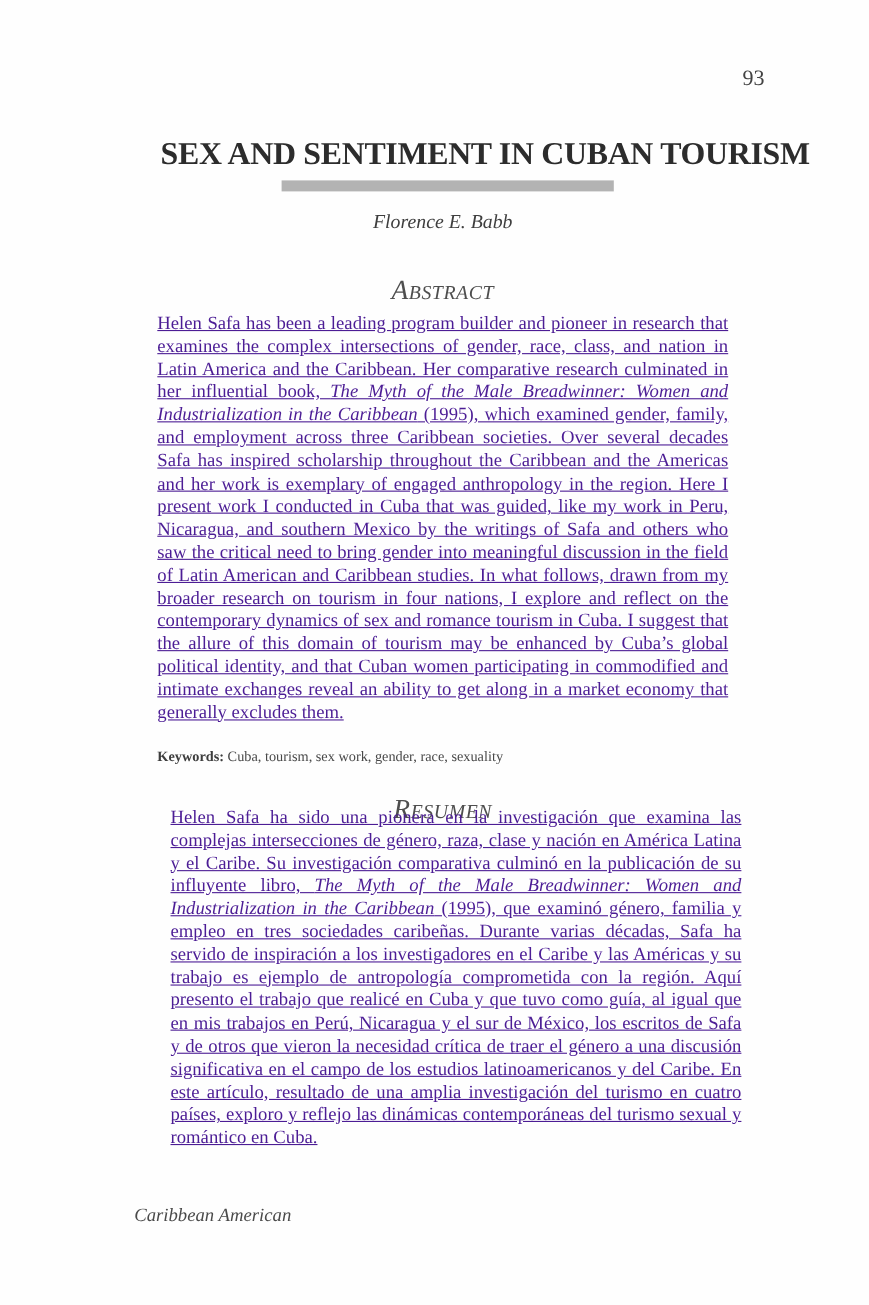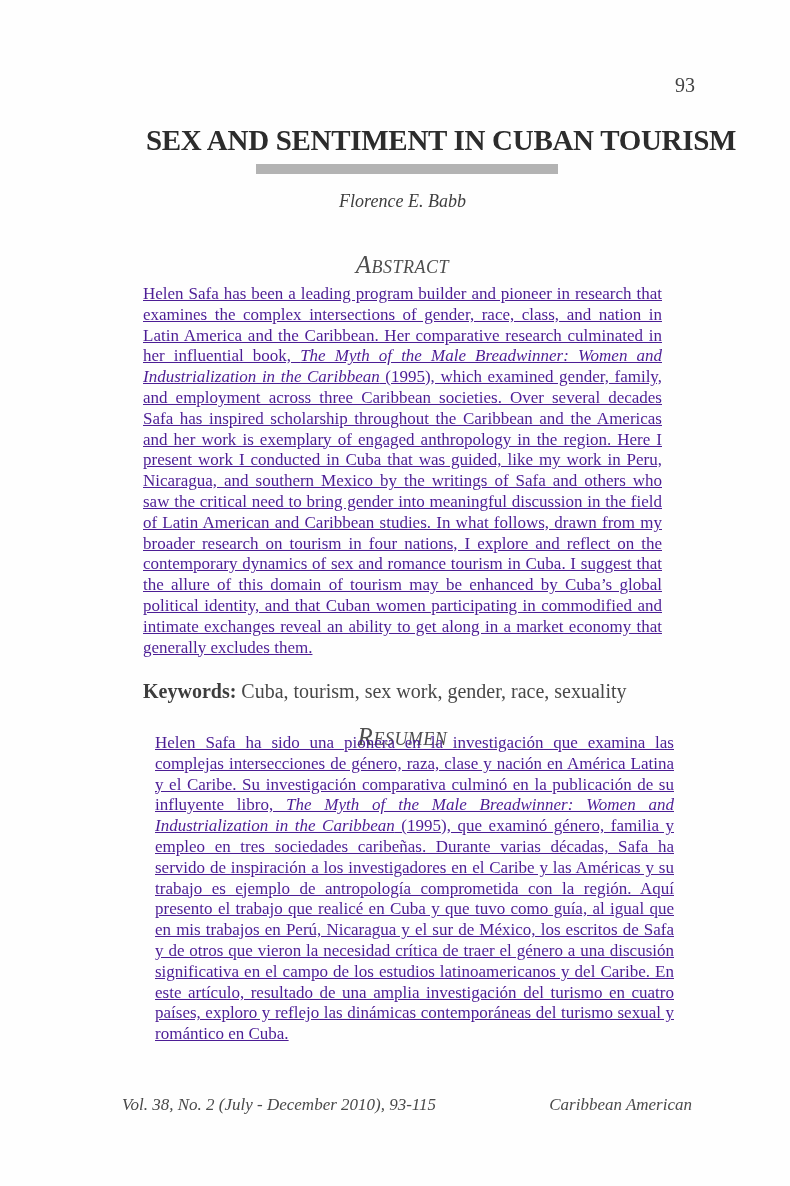--- a/index.html
+++ b/index.html
@@ -12,21 +12,21 @@
     width: 790px;
     height: 1186px;
     margin: 0 auto;
     background: #fefefe;
     overflow: hidden;
     font-family: "Liberation Serif", serif;
     color: #474747;
   }
   .page-number {
     position: absolute;
-    top: 74px;
+    top: 60px;
     right: 95px;
     font-size: 20px;
     color: #424242;
   }
   .article-title {
     position: absolute;
     top: 124px;
     left: 146px;
     width: 535px;
     margin: 0;
@@ -81,21 +81,21 @@
   }
   .abstract-text { top: 284px; }
   .resumen-text  { top: 733px; margin-left: 12px; }
   .body-text .run-italic { font-style: italic; }
   .keywords-line {
     position: absolute;
     top: 680px;
     left: 143px;
     width: 519px;
     margin: 0;
-    font-size: 20px;
+    font-size: 13px;
     color: #484848;
   }
   .kw-label { font-weight: bold; color: #3d3d3d; }
   .page-footer {
     position: absolute;
     top: 1095px;
     left: 122px;
     width: 570px;
     display: flex;
     justify-content: space-between;
@@ -123,17 +123,16 @@
 
   <p class="keywords-line">
     <span class="kw-label">Keywords:</span><span> Cuba, tourism, sex work, gender, race, sexuality</span>
   </p>
 
   <div class="section-heading resumen-heading">Resumen</div>
 
   <p class="body-text resumen-text"><span>Helen Safa ha sido una pionera en la investigación que examina las complejas intersecciones de género, raza, clase y nación en América Latina y el Caribe. Su investigación comparativa culminó en la publicación de su influyente libro, </span><span class="run-italic">The Myth of the Male Breadwinner: Women and Industrialization in the Caribbean</span><span> (1995), que examinó género, familia y empleo en tres sociedades caribeñas. Durante varias décadas, Safa ha servido de inspiración a los investigadores en el Caribe y las Américas y su trabajo es ejemplo de antropología comprometida con la región. Aquí presento el trabajo que realicé en Cuba y que tuvo como guía, al igual que en mis trabajos en Perú, Nicaragua y el sur de México, los escritos de Safa y de otros que vieron la necesidad crítica de traer el género a una discusión significativa en el campo de los estudios latinoamericanos y del Caribe. En este artículo, resultado de una amplia investigación del turismo en cuatro países, exploro y reflejo las dinámicas contemporáneas del turismo sexual y romántico en Cuba.</span></p>
 
   <div class="page-footer">
-    <span class="footer-left">Vol. 38, No. 2 (July - December 2010), 93-115</span>
     <span class="footer-right">Caribbean American</span>
   </div>
 
 </div>
 
 </body></html>

